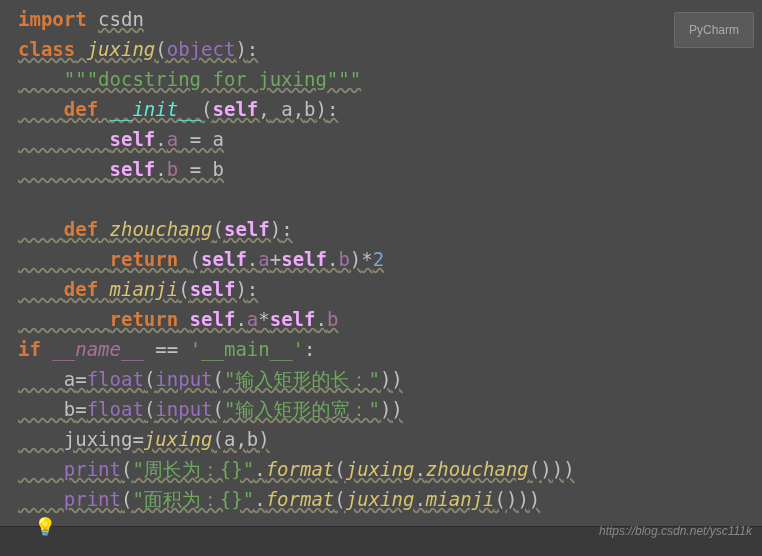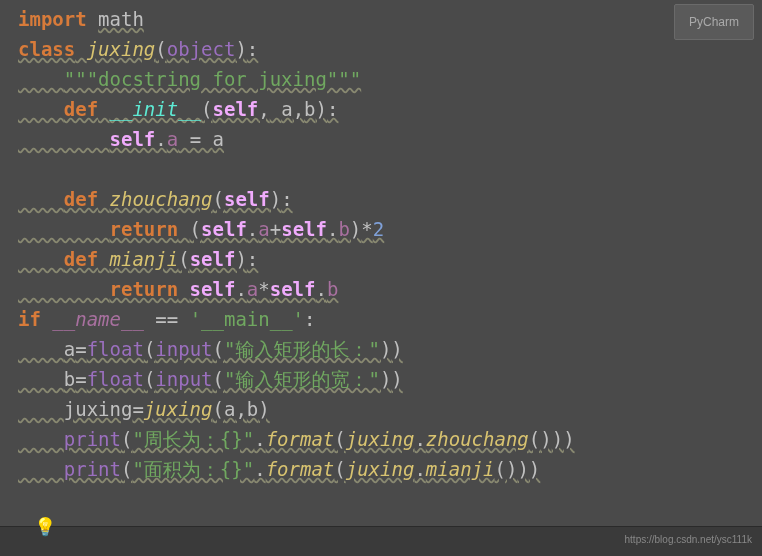--- a/index.html
+++ b/index.html
@@ -36,66 +36,68 @@
     .attr { color: #a8709f; }
     .import-target { color: #c0c0c0; text-decoration: underline; text-decoration-style: wavy; text-decoration-color: #888; }
     .dunder { color: #a8709f; font-style: italic; }
     .wavy-underline {
       text-decoration: underline;
       text-decoration-style: wavy;
       text-decoration-color: #888870;
     }
     .ide-badge {
       position: absolute;
-      top: 4px;
+      top: 12px;
       right: 8px;
       background: #5a5a5a;
       border: 1px solid #6a6a6a;
       padding: 2px 14px;
       font-size: 12px;
       color: #aaa;
       font-family: sans-serif;
       border-radius: 2px;
     }
     .bulb {
       position: absolute;
       left: 34px;
       bottom: 14px;
       color: #e8c040;
       font-size: 18px;
     }
     .watermark {
       position: absolute;
       right: 10px;
-      bottom: 1px;
-      font-size: 10px;
+      bottom: 10px;
+      font-size: 12px;
       color: #888;
       font-family: sans-serif;
+      font-style: italic;
     }
     .status-bar {
       position: absolute;
       left: 0;
       bottom: 0;
       width: 100%;
       height: 30px;
       background: #3a3a3a;
       border-top: 1px solid #2a2a2a;
     }
   </style>
 </head>
 <body>
 
 <div class="ide-badge">PyCharm</div>
 
 <div class="editor">
-  <div class="line"><span class="keyword">import</span><span> </span><span class="import-target wavy-underline">math</span></div>
+  <div class="line"><span class="keyword">import</span><span> </span><span class="import-target wavy-underline">csdn</span></div>
   <div class="line wavy-underline"><span class="keyword">class</span><span> </span><span class="funcname">juxing</span><span class="punct">(</span><span class="builtin">object</span><span class="punct">)</span><span class="punct">:</span></div>
   <div class="line wavy-underline"><span>    </span><span class="string-doc">"""docstring for juxing"""</span></div>
   <div class="line wavy-underline"><span>    </span><span class="keyword">def</span><span> </span><span class="funcname-special">__init__</span><span class="punct">(</span><span class="param-self">self</span><span class="punct">,</span><span> </span><span class="param">a</span><span class="punct">,</span><span class="param">b</span><span class="punct">)</span><span class="punct">:</span></div>
   <div class="line wavy-underline"><span>        </span><span class="param-self">self</span><span class="punct">.</span><span class="attr">a</span><span class="op"> = </span><span class="param">a</span></div>
+  <div class="line wavy-underline"><span>        </span><span class="param-self">self</span><span class="punct">.</span><span class="attr">b</span><span class="op"> = </span><span class="param">b</span></div>
   <div class="line"><span> </span></div>
   <div class="line wavy-underline"><span>    </span><span class="keyword">def</span><span> </span><span class="funcname">zhouchang</span><span class="punct">(</span><span class="param-self">self</span><span class="punct">)</span><span class="punct">:</span></div>
   <div class="line wavy-underline"><span>        </span><span class="keyword">return</span><span> </span><span class="punct">(</span><span class="param-self">self</span><span class="punct">.</span><span class="attr">a</span><span class="op">+</span><span class="param-self">self</span><span class="punct">.</span><span class="attr">b</span><span class="punct">)</span><span class="op">*</span><span class="number">2</span></div>
   <div class="line wavy-underline"><span>    </span><span class="keyword">def</span><span> </span><span class="funcname">mianji</span><span class="punct">(</span><span class="param-self">self</span><span class="punct">)</span><span class="punct">:</span></div>
   <div class="line wavy-underline"><span>        </span><span class="keyword">return</span><span> </span><span class="param-self">self</span><span class="punct">.</span><span class="attr">a</span><span class="op">*</span><span class="param-self">self</span><span class="punct">.</span><span class="attr">b</span></div>
   <div class="line"><span class="keyword">if</span><span> </span><span class="dunder">__name__</span><span class="op"> == </span><span class="string">'__main__'</span><span class="punct">:</span></div>
   <div class="line wavy-underline"><span>    </span><span class="param">a</span><span class="op">=</span><span class="builtin">float</span><span class="punct">(</span><span class="builtin">input</span><span class="punct">(</span><span class="string">"输入矩形的长："</span><span class="punct">)</span><span class="punct">)</span></div>
   <div class="line wavy-underline"><span>    </span><span class="param">b</span><span class="op">=</span><span class="builtin">float</span><span class="punct">(</span><span class="builtin">input</span><span class="punct">(</span><span class="string">"输入矩形的宽："</span><span class="punct">)</span><span class="punct">)</span></div>
   <div class="line wavy-underline"><span>    </span><span class="param">juxing</span><span class="op">=</span><span class="funcname">juxing</span><span class="punct">(</span><span class="param">a</span><span class="punct">,</span><span class="param">b</span><span class="punct">)</span></div>
   <div class="line wavy-underline"><span>    </span><span class="builtin">print</span><span class="punct">(</span><span class="string">"周长为：{}"</span><span class="punct">.</span><span class="funcname">format</span><span class="punct">(</span><span class="funcname">juxing</span><span class="punct">.</span><span class="funcname">zhouchang</span><span class="punct">(</span><span class="punct">)</span><span class="punct">)</span><span class="punct">)</span></div>

